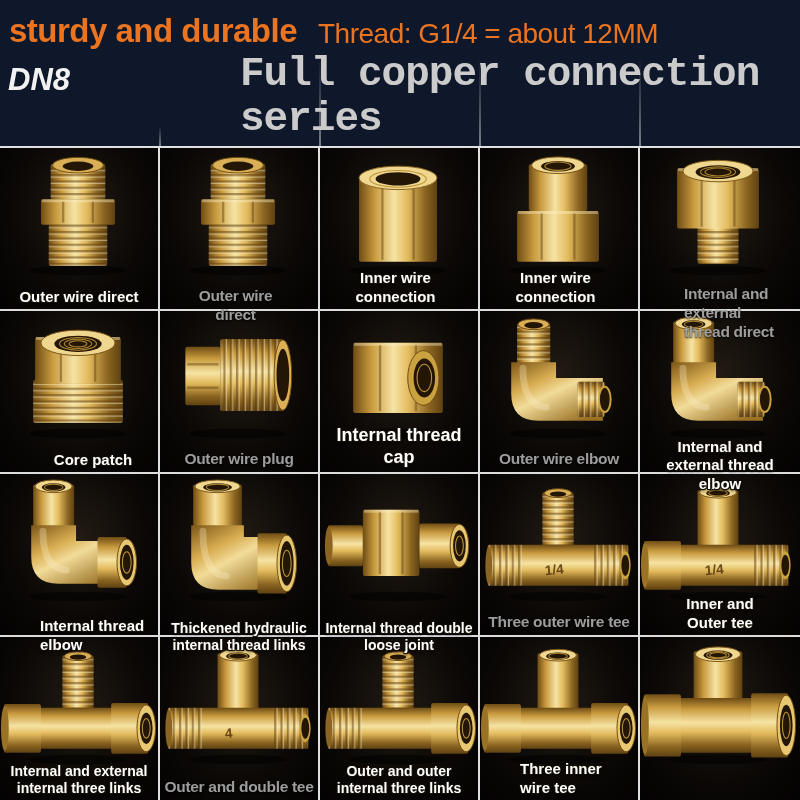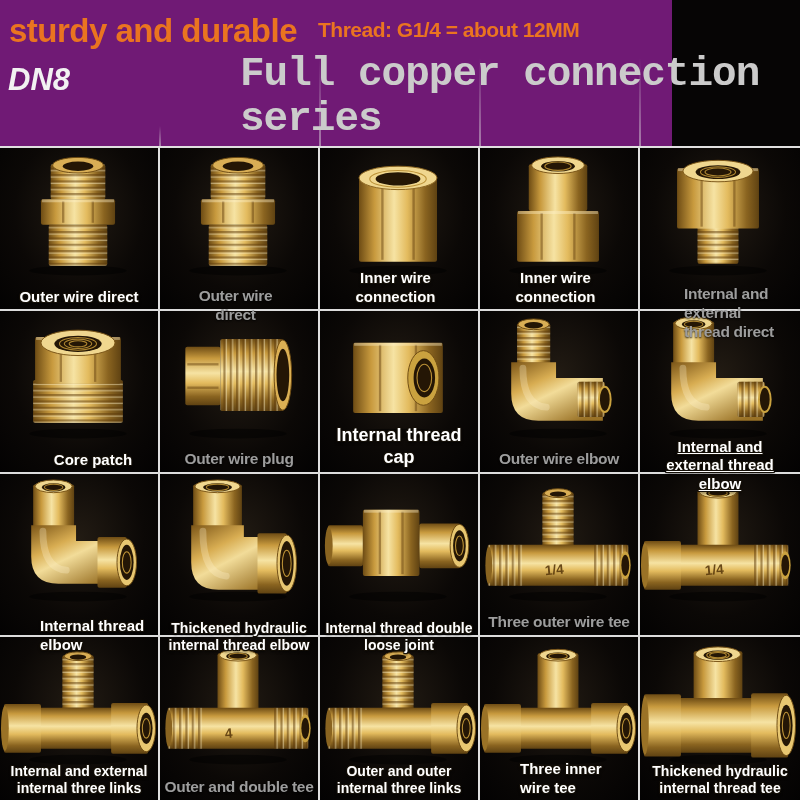--- a/index.html
+++ b/index.html
@@ -1,22 +1,22 @@
 <!DOCTYPE html>
 <html><head>
 <meta charset="utf-8">
 <style>
   html,body{margin:0;padding:0;background:#000;}
   .page{position:relative;width:800px;height:800px;overflow:hidden;background:#060505;
         font-family:"Liberation Sans",sans-serif;}
   
-  .header{position:absolute;top:0;left:0;width:672px;height:146px;background:#701a75;}
+  .header{position:absolute;top:0;left:0;width:800px;height:146px;background:#0f172a;}
   .tagline{position:absolute;left:9px;top:12px;font-size:33px;font-weight:700;
            color:#ea7420;letter-spacing:-0.5px;white-space:nowrap;}
-  .threadnote{position:absolute;left:318px;top:18px;font-size:21px;font-weight:700;
+  .threadnote{position:absolute;left:318px;top:18px;font-size:28px;font-weight:400;
            color:#ea7420;letter-spacing:-0.5px;white-space:nowrap;}
   .dn{position:absolute;left:8px;top:62px;font-size:31px;font-weight:700;color:#f2f2f2;font-style:italic;}
   .title{position:absolute;left:240px;top:52px;width:545px;font-size:41px;font-weight:700;
            color:#cbcbcb;line-height:1.1;letter-spacing:-1px;z-index:7;font-family:Liberation Mono, monospace;}
   .hline{position:absolute;width:2px;background:linear-gradient(to top,rgba(225,225,225,.5),rgba(225,225,225,0));}
   
   .grid{position:absolute;top:146px;left:0;width:800px;height:654px;
         border-top:2px solid #e0e0e0;box-sizing:border-box;
         display:grid;grid-template-columns:repeat(5,160px);grid-template-rows:repeat(4,163px);}
   .cell{position:relative;box-sizing:border-box;
@@ -36,21 +36,21 @@
   .label.w80{left:39px;right:39px;}
   .label.w95left{left:44px;right:auto;width:95px;text-align:left;}
   .label.w110{left:17px;right:24px;}
   .label.w120{left:19px;right:19px;}
   .label.w140{left:9px;right:9px;}
   .label.wFull{left:1px;right:1px;}
   .label.leftB{left:40px;right:4px;text-align:left;}
   .label.alignRight{left:36px;right:8px;text-align:center;}
   .label.low16{bottom:-16px;}
   .label.low18{bottom:-19px;}
-  .label.low20{bottom:-21px;text-decoration:underline;}
+  .label.low20{bottom:-21px;}
   .label.low32{bottom:-33px;margin-top:34px;}
 </style>
 </head>
 <body>
 
 <svg width="0" height="0" style="position:absolute" aria-hidden="true">
   <defs>
     <linearGradient id="gV" x1="0" y1="0" x2="1" y2="0">
       <stop offset="0" stop-color="#6e4c14"></stop>
         <stop offset="0.2" stop-color="#c89a3e"></stop>
@@ -272,21 +272,21 @@
           <ellipse cx="59" cy="12" rx="23" ry="6.5" fill="#f0d78f" stroke="#7a5518" stroke-width="1"></ellipse>
           <ellipse cx="59" cy="13" rx="14.72" ry="4.16" fill="#241605"></ellipse>
           <ellipse cx="59" cy="13" rx="11.5" ry="3.25" fill="none" stroke="#bb9136" stroke-width="1.1" opacity="0.9"></ellipse>
           <path d="M32,52 L86,52 L86,64 L126,64 L126,118 L60,118 Q32,118 32,90 Z" fill="url(#gD)"></path>
           <path d="M44,58 Q44,102 68,104" stroke="rgba(255,243,205,0.3)" stroke-width="7" fill="none" stroke-linecap="round"></path>
           <rect x="100" y="60" width="30" height="62" rx="2" fill="url(#gH)"></rect>
           <ellipse cx="130" cy="91" rx="10" ry="29" fill="#e8c771" stroke="#6e4c14" stroke-width="1"></ellipse>
           <ellipse cx="130" cy="91" rx="7" ry="23" fill="#241605"></ellipse>
           <ellipse cx="130" cy="91" rx="4.5" ry="13.5" fill="none" stroke="#bb9136" stroke-width="1.1"></ellipse>
         </svg>
-      <div class="label white f14 low18">Thickened hydraulic internal thread elbow</div>
+      <div class="label white f14 low18">Thickened hydraulic internal thread links</div>
     </div>
     <div class="cell">
       <svg class="photo" viewBox="0 0 160 132">
           <ellipse cx="80" cy="125" rx="50" ry="5" fill="rgba(0,0,0,0.5)"></ellipse>
           <rect x="8" y="52" width="36" height="42" rx="2" fill="url(#gH)"></rect>
           <ellipse cx="9" cy="73" rx="4" ry="19" fill="#8a6420"></ellipse>
           <rect x="44" y="36" width="58" height="68" rx="2" fill="url(#gV)"></rect>
           <line x1="61.4" y1="38" x2="61.4" y2="102" stroke="rgba(105,70,18,0.5)" stroke-width="2.4"></line>
           <line x1="84.6" y1="38" x2="84.6" y2="102" stroke="rgba(105,70,18,0.5)" stroke-width="2.4"></line>
           <rect x="45" y="36" width="56" height="3" fill="rgba(255,243,205,0.4)"></rect>
@@ -322,20 +322,21 @@
           <ellipse cx="80" cy="19" rx="12.16" ry="3.84" fill="#241605"></ellipse>
           <ellipse cx="80" cy="19" rx="9.5" ry="3" fill="none" stroke="#bb9136" stroke-width="1.1" opacity="0.9"></ellipse>
           <rect x="8" y="72" width="144" height="42" rx="2" fill="url(#gH)"></rect>
           <rect x="4" y="68" width="38" height="50" rx="2" fill="url(#gH)"></rect>
           <ellipse cx="5" cy="93" rx="4" ry="23" fill="#9a7226"></ellipse>
           <rect x="116" y="72" width="36" height="42" fill="url(#stV)"></rect>
           <ellipse cx="149" cy="93" rx="5.5" ry="14.280000000000001" fill="#caa23f"></ellipse>
           <ellipse cx="149" cy="93" rx="4" ry="10.92" fill="#241605"></ellipse>
           <text x="66" y="102" font-size="14" fill="rgba(90,58,12,0.9)" font-weight="bold" font-family="Liberation Sans, sans-serif" transform="rotate(-5 80 93)">1/4</text>
         </svg>
+      <div class="label white w80">Inner and Outer tee</div>
     </div>
 
     <div class="cell">
       <svg class="photo" viewBox="0 0 160 132">
           <ellipse cx="80" cy="125" rx="50" ry="5" fill="rgba(0,0,0,0.5)"></ellipse>
           <rect x="64" y="18" width="32" height="58" rx="2" fill="url(#gV)"></rect>
           <rect x="64" y="18" width="32" height="58" rx="2" fill="url(#stH)"></rect>
           <ellipse cx="80" cy="19" rx="14" ry="4.5" fill="#d9ae55" stroke="#6e4c14" stroke-width="1"></ellipse>
           <ellipse cx="80" cy="20" rx="8.4" ry="2.6999999999999997" fill="#241605"></ellipse>
           <rect x="8" y="72" width="144" height="42" rx="2" fill="url(#gH)"></rect>
@@ -408,17 +409,16 @@
           <ellipse cx="80" cy="18" rx="11.5" ry="3.75" fill="none" stroke="#bb9136" stroke-width="1.1" opacity="0.9"></ellipse>
           <ellipse cx="80" cy="18" rx="8.51" ry="2.775" fill="none" stroke="#bb9136" stroke-width="1.1" opacity="0.9"></ellipse>
           <rect x="8" y="62" width="144" height="56" rx="2" fill="url(#gH)"></rect>
           <rect x="4" y="58" width="38" height="64" rx="2" fill="url(#gH)"></rect>
           <ellipse cx="5" cy="90" rx="4" ry="30" fill="#9a7226"></ellipse>
           <rect x="114" y="57" width="38" height="66" rx="2" fill="url(#gH)"></rect>
           <ellipse cx="150" cy="90" rx="9.5" ry="31" fill="#e8c771" stroke="#6e4c14" stroke-width="1"></ellipse>
           <ellipse cx="150" cy="90" rx="6.5" ry="21.28" fill="#241605"></ellipse>
           <ellipse cx="150" cy="90" rx="4" ry="13.44" fill="none" stroke="#bb9136" stroke-width="1.1"></ellipse>
         </svg>
-      <div class="label white f14">Thickened hydraulic internal thread tee</div>
     </div>
 
   </div>
 </div>
 
 </body></html>

